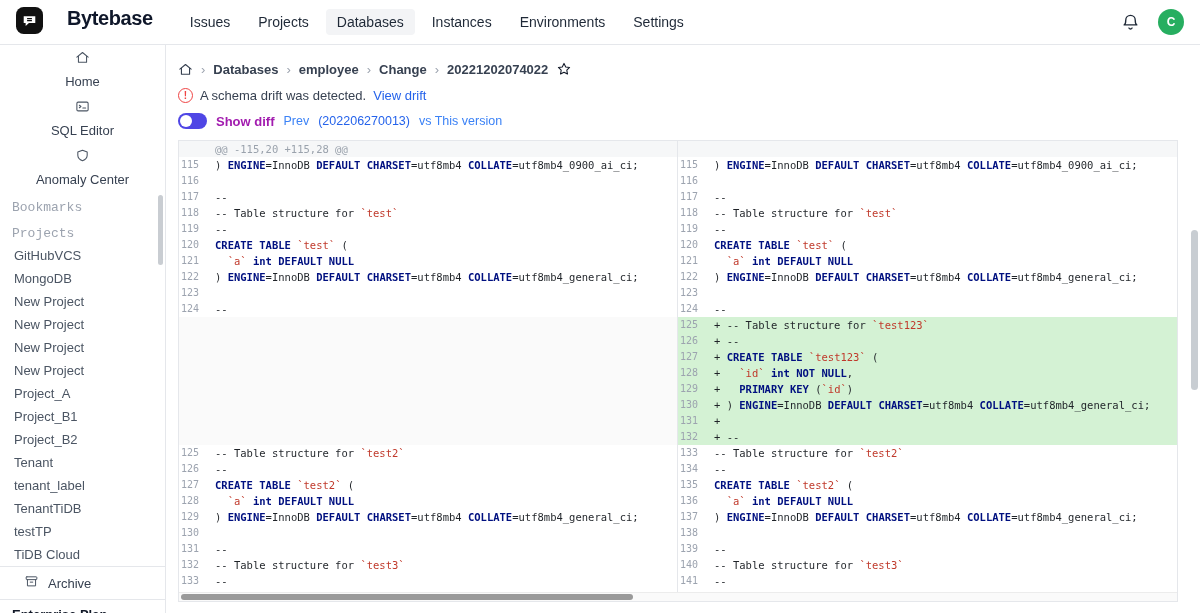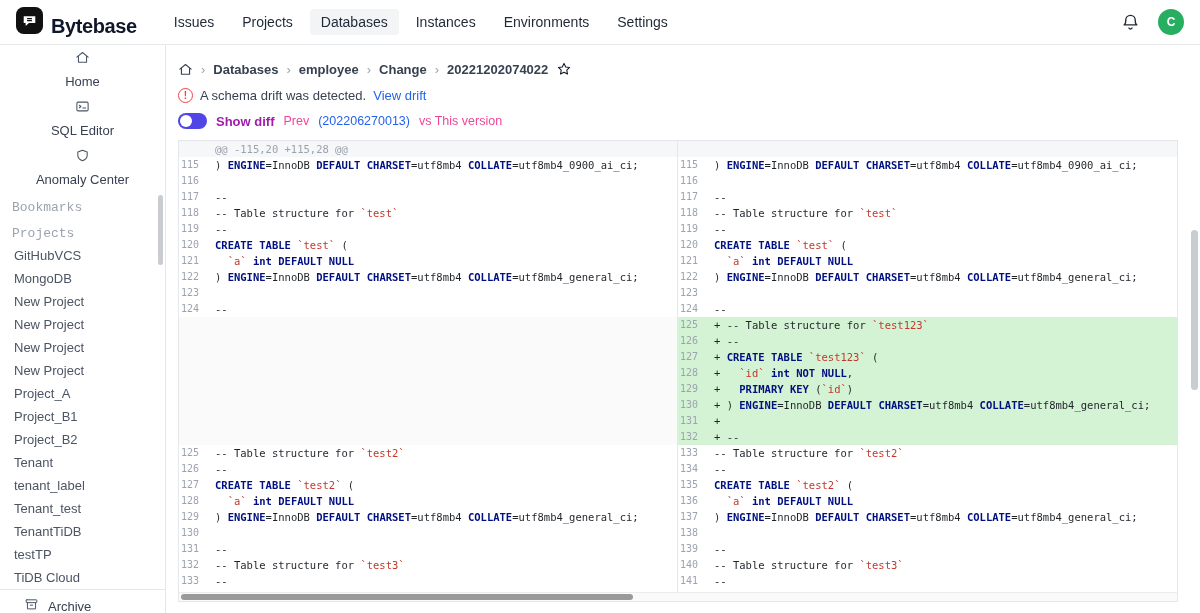--- a/index.html
+++ b/index.html
@@ -4,21 +4,21 @@
 <style>
   * { box-sizing: border-box; }
   html,body { margin:0; padding:0; }
   body {
     width:1200px; height:613px; overflow:hidden; position:relative;
     font-family:"Liberation Sans", sans-serif; background:#fff; color:#1f2937;
   }
   
   .topbar{ height:45px; display:flex; align-items:center; padding:0 16px;
     border-bottom:1px solid #e5e7eb; background:#fff; }
-  .logo{ display:flex; align-items:flex-end; gap:8px; cursor:pointer; }
+  .logo{ display:flex; align-items:flex-start; gap:24px; cursor:pointer; }
   .brand{ font-size:20px; font-weight:800; letter-spacing:-0.4px; color:#0f172a; }
   .topnav{ display:flex; gap:6px; margin-left:26px; font-size:14px; color:#1f2937; }
   .nav-item{ padding:5px 11px; border-radius:4px; cursor:pointer; }
   .nav-item.active{ background:#f3f4f6; }
   .top-right{ margin-left:auto; display:flex; align-items:center; gap:18px; }
   .avatar{ width:26px; height:26px; border-radius:50%; background:#27ae60; color:#fff;
     font-size:12px; font-weight:700; display:flex; align-items:center; justify-content:center; }
   
   .sidebar{ position:absolute; left:0; top:45px; bottom:0; width:166px;
     border-right:1px solid #e5e7eb; background:#fff; display:flex; flex-direction:column; font-size:13px; }
@@ -46,21 +46,21 @@
   .bc-item{ font-weight:600; cursor:pointer; }
   .bc-sep{ color:#9ca3af; font-weight:400; }
   .alert-row{ display:flex; align-items:center; gap:7px; margin-top:11px; font-size:13px; color:#374151; }
   .alert-icon{ width:15px; height:15px; border:1.6px solid #ef4444; border-radius:50%; color:#ef4444;
     font-size:10px; font-weight:700; display:flex; align-items:center; justify-content:center; }
   .link{ color:#2563eb; cursor:pointer; }
   .diffbar{ display:flex; align-items:center; gap:9px; margin-top:10px; font-size:13px; }
   .toggle{ width:29px; height:16px; border-radius:9px; background:#4f46e5; position:relative; cursor:pointer; }
   .toggle-knob{ position:absolute; left:2px; top:2px; width:12px; height:12px; border-radius:50%; background:#fff; }
   .toggle-label{ font-weight:700; color:#a21caf; }
-  .diff-sub{ color:#ec4899; font-size:12.5px; }
+  .diff-sub{ color:#3b82f6; font-size:12.5px; }
   
   .diff{ margin-top:11px; width:1000px; height:462px; border:1px solid #e5e7eb;
     display:flex; position:relative; overflow:hidden; background:#fff; }
   .pane{ width:50%; overflow:hidden; }
   .pane.left{ border-right:1px solid #e5e7eb; }
   .drow{ display:flex; height:16px; line-height:16px; white-space:pre;
     font-family:"DejaVu Sans Mono", monospace; font-size:10.5px; }
   .ln{ width:30px; min-width:30px; padding-right:10px; text-align:right; color:#9ca3af; font-size:10px; }
   .code{ padding-left:6px; color:#1f2328; flex:1; overflow:hidden; }
   .drow.hunk{ background:#f6f7f8; }
@@ -145,21 +145,20 @@
       <div class="proj-item">MongoDB</div>
       <div class="proj-item">New Project</div>
       <div class="proj-item">New Project</div>
       <div class="proj-item">New Project</div>
       <div class="proj-item">New Project</div>
       <div class="proj-item">Project_A</div>
       <div class="proj-item">Project_B1</div>
       <div class="proj-item">Project_B2</div>
       <div class="proj-item">Tenant</div>
       <div class="proj-item">tenant_label</div>
-      <div class="proj-item">Tenant_test</div>
       <div class="proj-item">TenantTiDB</div>
       <div class="proj-item">testTP</div>
       <div class="proj-item">TiDB Cloud</div>
     </div>
   <div class="side-spacer"></div>
   <div class="archive-row">
     <span>
       <svg width="15" height="15" viewBox="0 0 24 24" fill="none" stroke="#4b5563" stroke-width="1.6" stroke-linecap="round">
           <rect x="3.5" y="4.5" width="17" height="4.5" rx="1"></rect>
           <path d="M5.5 9v10h13V9"></path>

